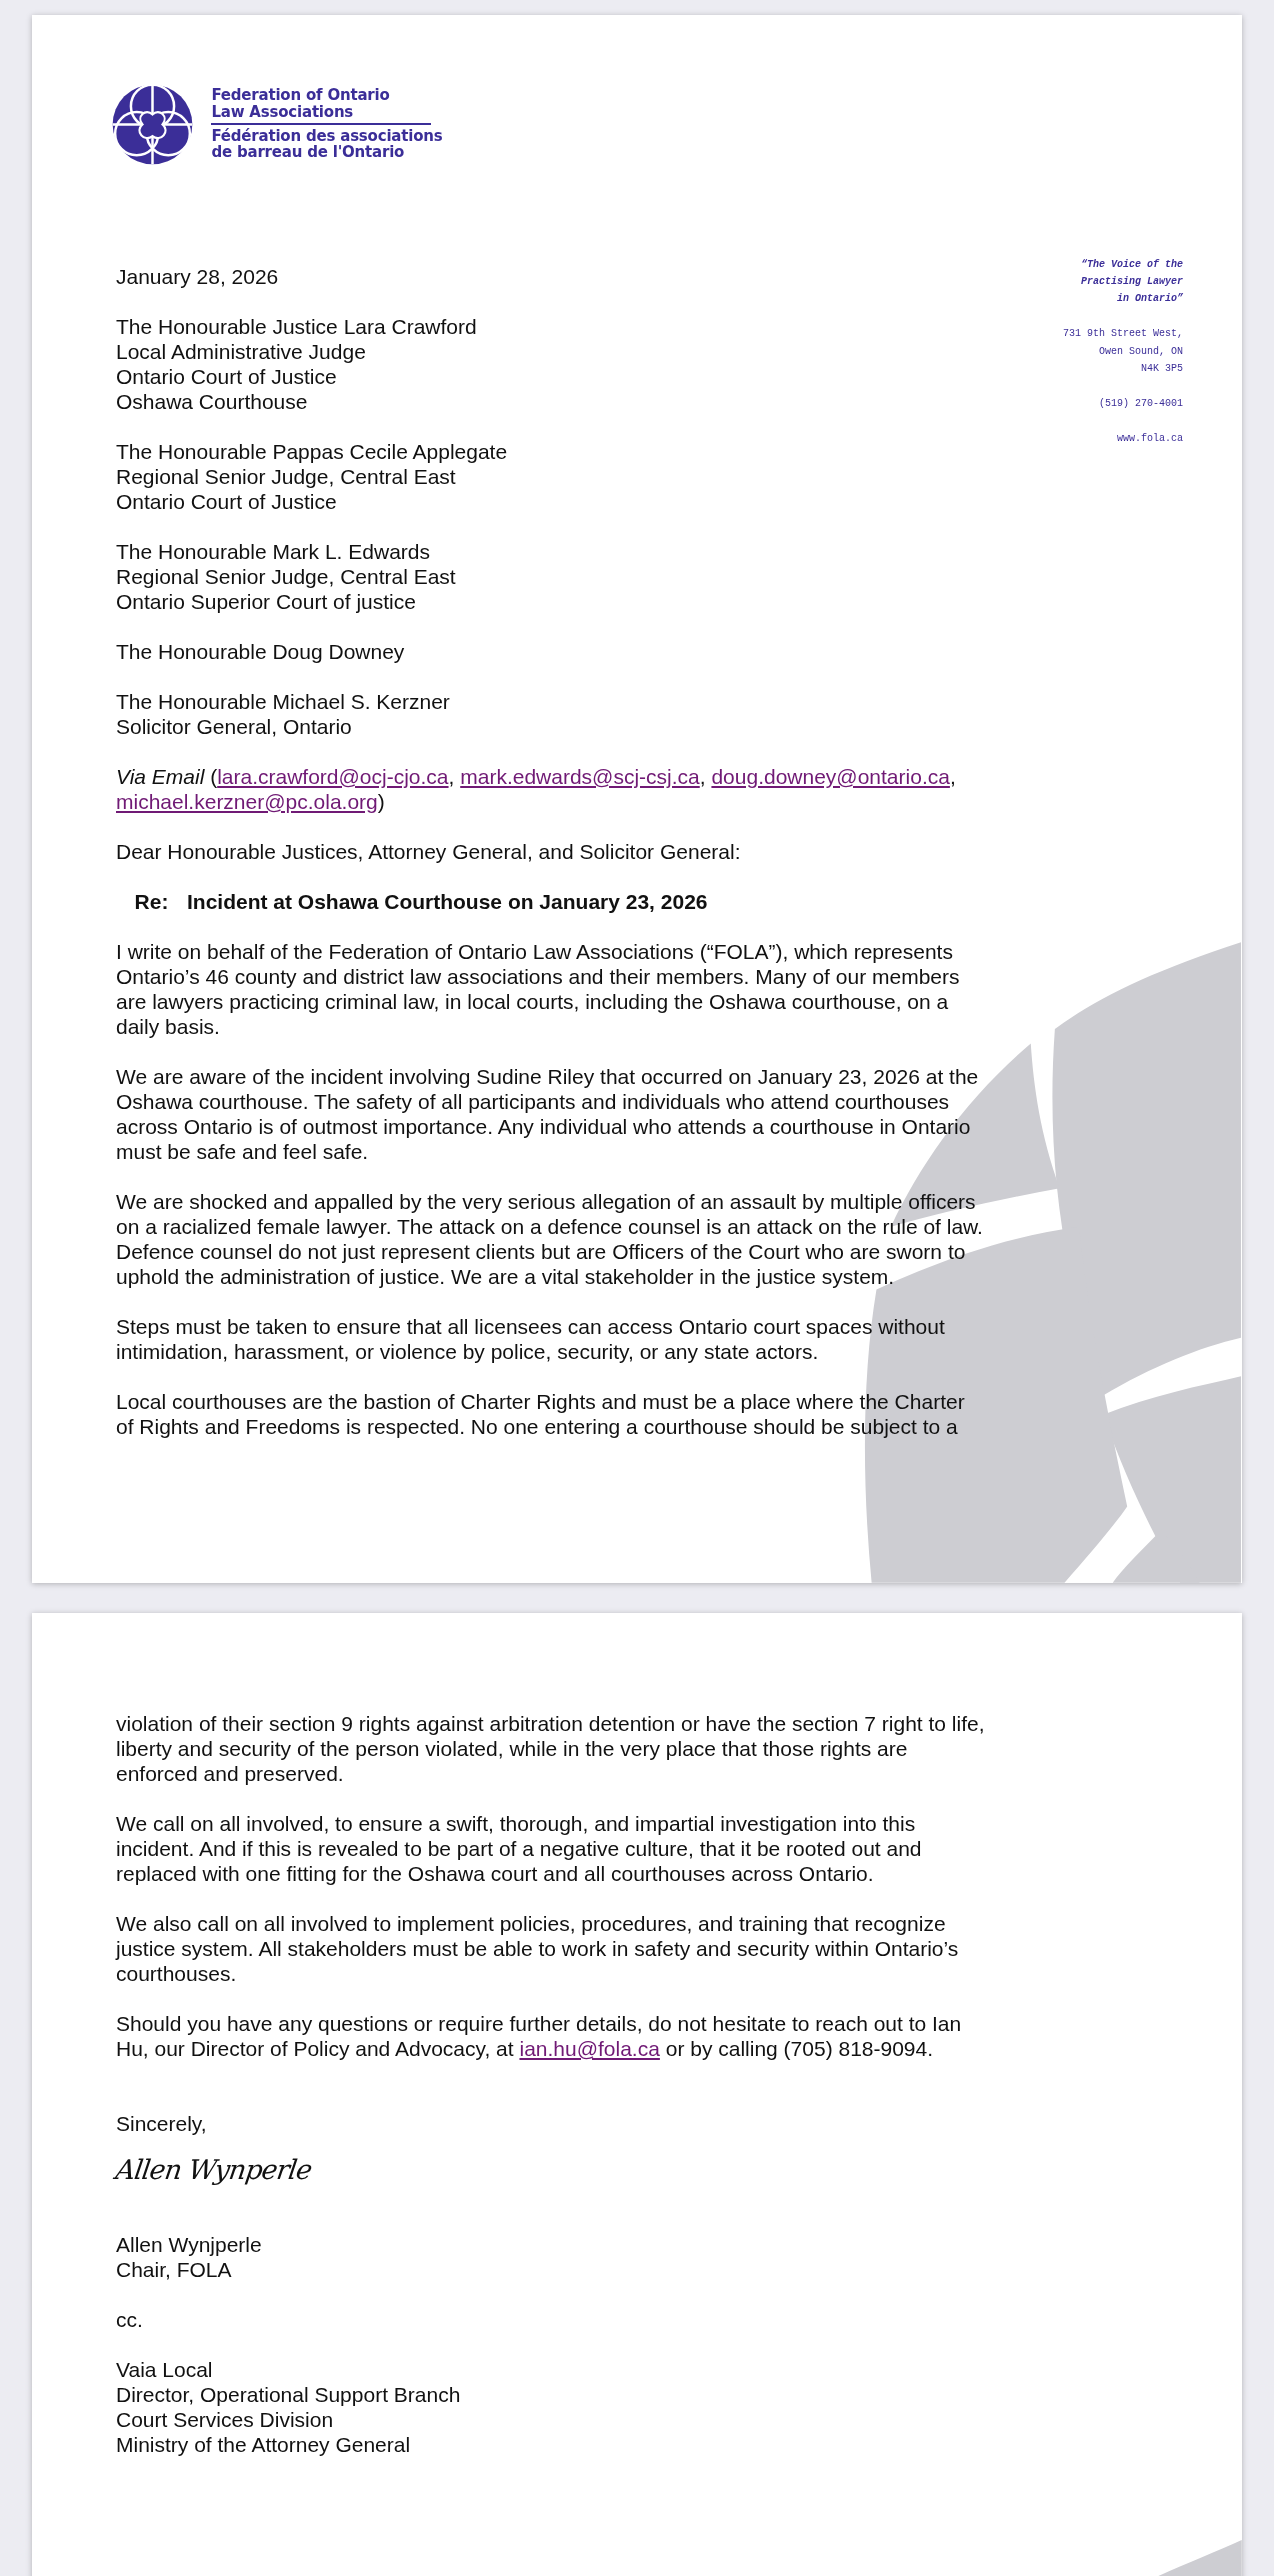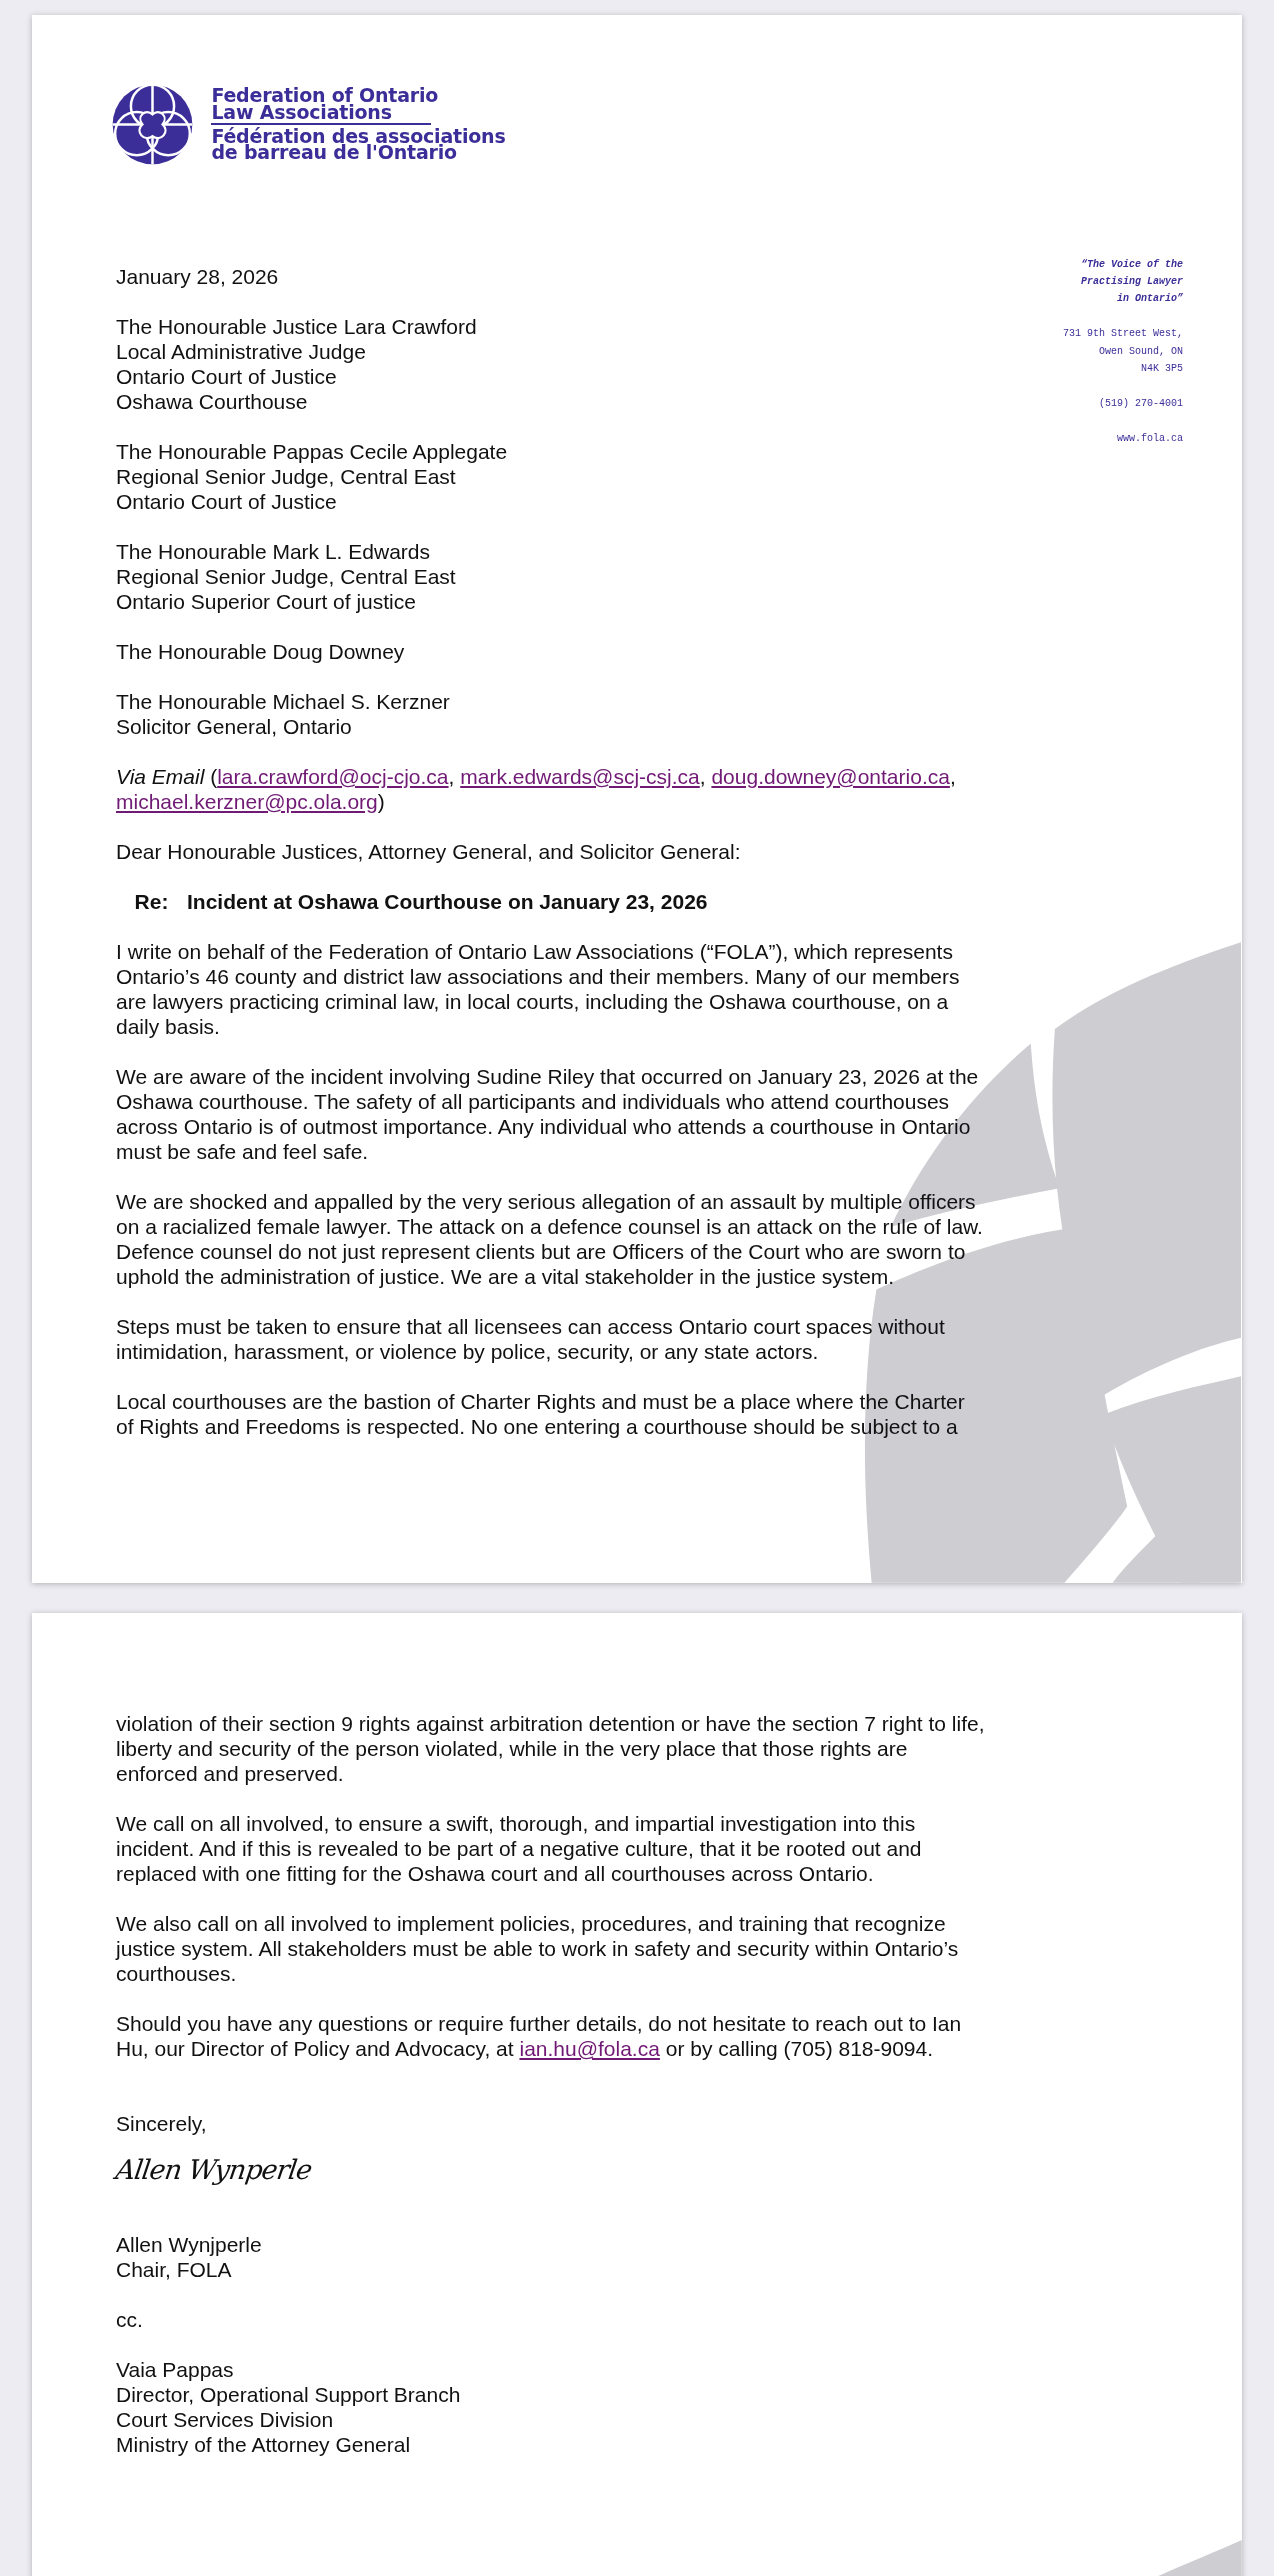--- a/index.html
+++ b/index.html
@@ -20,21 +20,21 @@
     box-shadow: 0 1px 5.8px rgba(0,0,0,0.25);
     overflow: hidden;
   }
   #page1 { top: 14.5px; height: 1568px; }
   #page2 { top: 1613px; height: 975px; }
 
   .watermark { position: absolute; pointer-events: none; }
 
   .logo { position: absolute; left: 79px; top: 68px; display: flex; align-items: center; }
   .logo-mark { width: 83px; height: 83px; }
-  .logo-text { margin-left: 17.4px; color: #3b2e98; font-family: "DejaVu Sans", sans-serif; font-weight: bold; font-size: 19px; line-height: 16.4px; letter-spacing: -0.2px; }
+  .logo-text { margin-left: 17.4px; color: #3b2e98; font-family: "DejaVu Sans", sans-serif; font-weight: bold; font-size: 15px; line-height: 16.4px; letter-spacing: -0.2px; }
   .logo-text .rule { width: 220px; height: 1.9px; background: #3b2e98; margin: 2.9px 0 2.9px 0; }
 
   .sidebar { position: absolute; left: 997px; top: 241px; color: #3b2e98; font-family: Liberation Mono, monospace; font-size: 10px; line-height: 17.4px; width: 154px; text-align: right; }
   .sidebar .tagline { font-weight: bold; font-style: italic; margin-bottom: 17.4px; }
   .sidebar .block { margin-bottom: 17.4px; }
 
   .body-text { position: absolute; left: 84px; width: 956px; font-size: 21px; line-height: 25px; }
   .body-text p { margin: 0 0 25px 0; }
   .line { display: block; }
   a.email { color: #701a75; text-decoration: underline; }
@@ -188,20 +188,20 @@
     </p>
 
     <p>
       <span class="line">Allen Wynjperle</span>
       <span class="line">Chair, FOLA</span>
     </p>
 
     <p>cc.</p>
 
     <p>
-      <span class="line">Vaia Pappas</span>
+      <span class="line">Vaia Local</span>
       <span class="line">Director, Operational Support Branch</span>
       <span class="line">Court Services Division</span>
       <span class="line">Ministry of the Attorney General</span>
     </p>
   </div>
 </div>
 
 
 </body></html>

